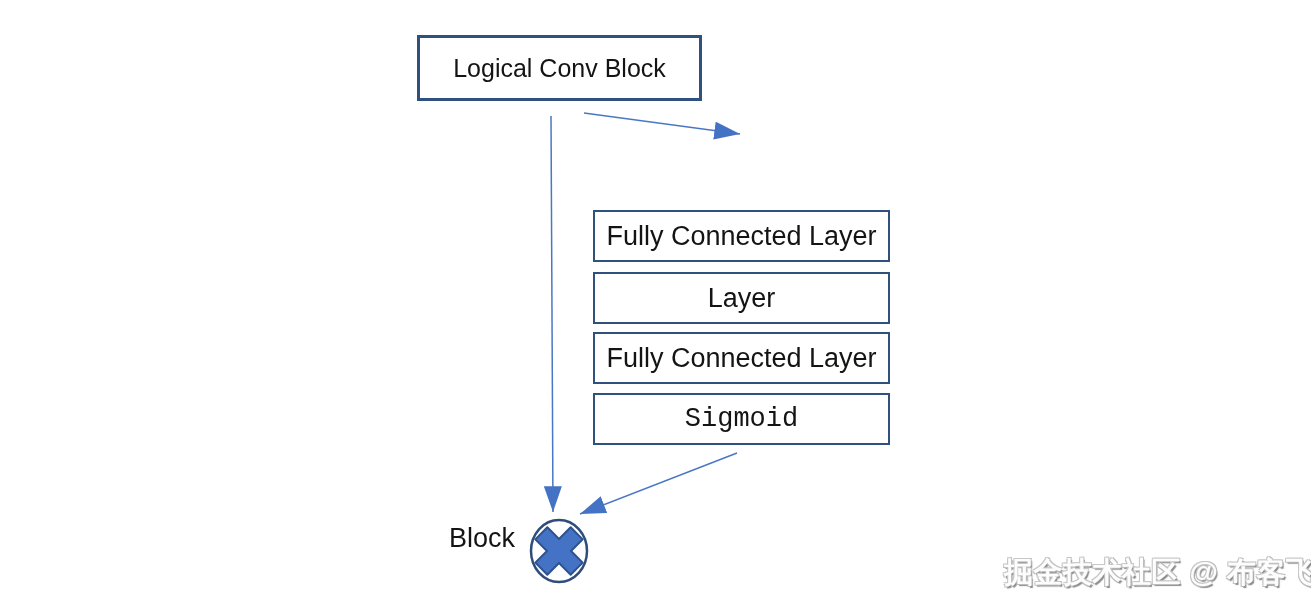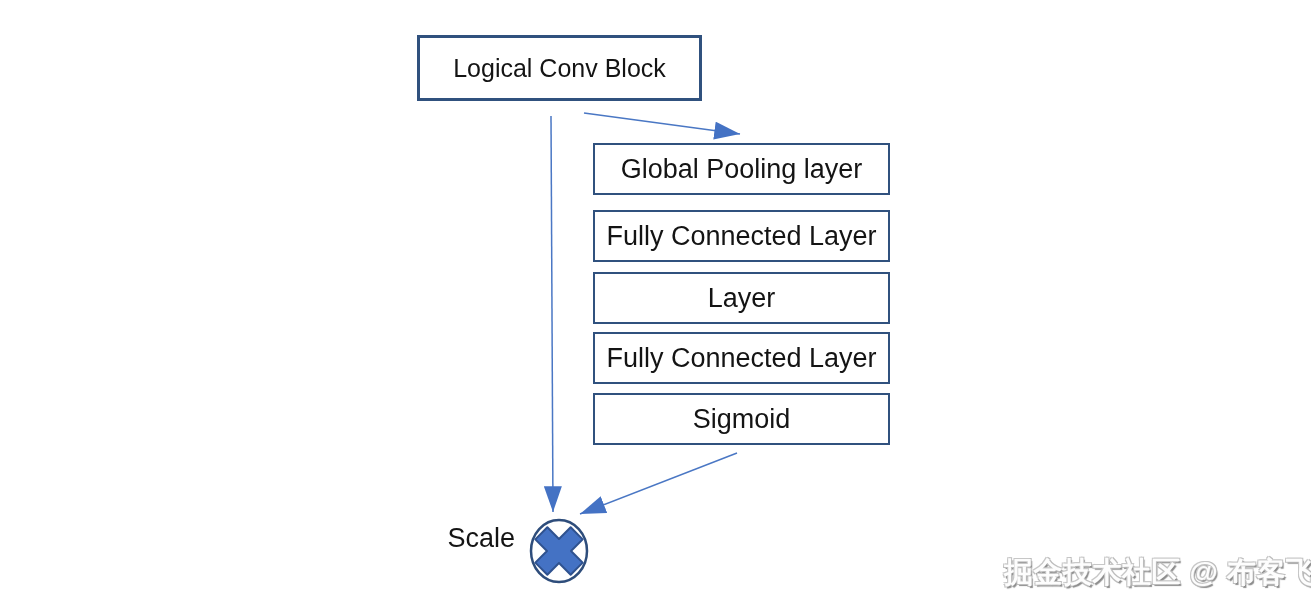--- a/index.html
+++ b/index.html
@@ -45,21 +45,21 @@
   }
   .stack {
     left: 593px;
     width: 297px;
     height: 52px;
   }
   .stack.b1 { top: 143px; }
   .stack.b2 { top: 210px; }
   .stack.b3 { top: 272px; }
   .stack.b4 { top: 332px; }
-  .stack.b5 { top: 393px; }
+  .stack.b5 { top: 393px; font-family: Liberation Mono, monospace; }
   .scale-label {
     position: absolute;
     left: 420px;
     top: 523px;
     width: 95px;
     text-align: right;
     font-size: 27px;
     color: #141414;
     white-space: nowrap;
   }
@@ -98,27 +98,26 @@
     <line x1="737" y1="453" x2="580" y2="514" stroke="#4a77c4" stroke-width="1.5" marker-end="url(#ah)"></line>
 
     <g>
       <ellipse cx="559" cy="551" rx="28" ry="31" fill="#ffffff" stroke="#2e4d7b" stroke-width="2.5"></ellipse>
       <polygon points="-8.5,-25 8.5,-25 8.5,-8.5 25,-8.5 25,8.5 8.5,8.5 8.5,25 -8.5,25 -8.5,8.5 -25,8.5 -25,-8.5 -8.5,-8.5" transform="translate(559 551) rotate(45)" fill="#4472c4" stroke="#2f528f" stroke-width="2" stroke-linejoin="round"></polygon>
     </g>
   </svg>
 
   <div class="box top-box">Logical Conv Block</div>
 
-  <div class="box stack b1">Global Pooling layer</div>
 
   <div class="box stack b2">Fully Connected Layer</div>
 
   <div class="box stack b3">Layer</div>
 
   <div class="box stack b4">Fully Connected Layer</div>
 
   <div class="box stack b5">Sigmoid</div>
 
-  <div class="scale-label">Scale</div>
+  <div class="scale-label">Block</div>
 
   <div class="watermark">掘金技术社区 @ 布客飞龙</div>
 
 </div>
 
 </body></html>

